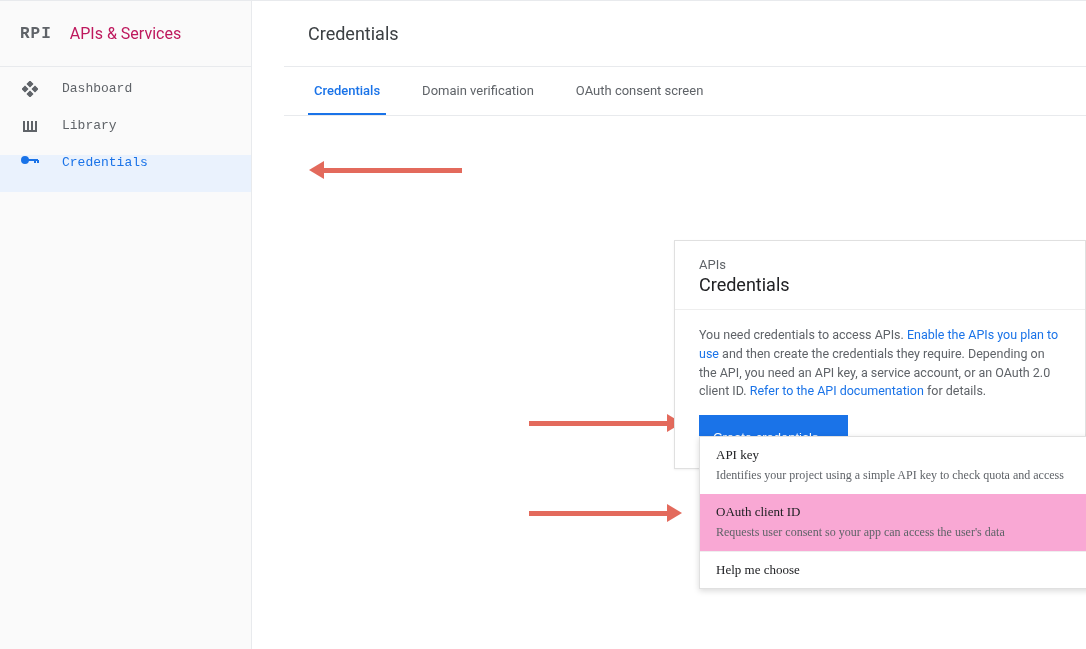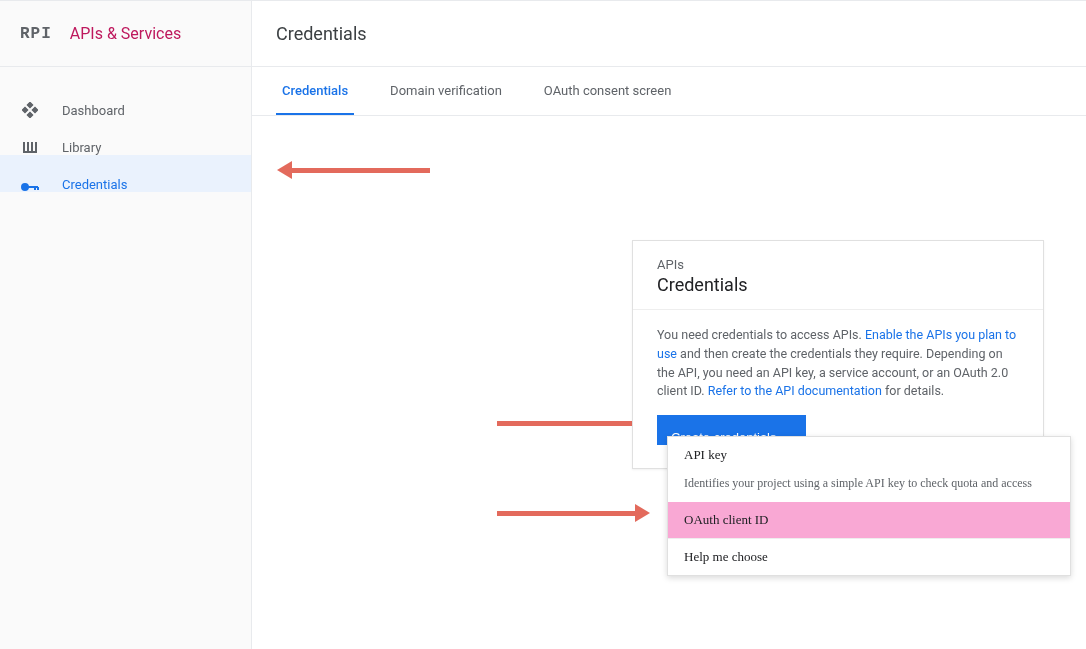--- a/index.html
+++ b/index.html
@@ -1,23 +1,23 @@
 <!DOCTYPE html>
 <html><head>
 <meta charset="utf-8">
 <style>
   * { box-sizing: border-box; }
   html, body { margin: 0; padding: 0; font-family: Roboto, "Helvetica Neue", Arial, sans-serif; color: #3c4043; background: #fff; }
-  .app { display: flex; width: 1086px; height: 649px; border-top: 1px solid #e8eaed; }
+  .app { display: flex; width: 1086px; height: 649px; border-top: 1px solid #e8eaed; gap: 32px; }
   .sidebar { width: 252px; background: #fafafa; border-right: 1px solid #e8eaed; }
   .sidebar-header { display: flex; align-items: center; height: 66px; padding: 0 20px; border-bottom: 1px solid #e8eaed; }
   .sidebar-logo { font-family: "Courier New", monospace; font-weight: bold; font-size: 16px; letter-spacing: 1px; color: #5f6368; margin-right: 18px; }
   .sidebar-title { font-size: 16px; color: #be185d; font-weight: 400; }
   .sidebar-items { padding-top: 14px; }
-  .sidebar-item { display: flex; align-items: flex-end; height: 37px; padding: 0 20px; font-size: 13px; color: #5f6368; cursor: pointer; }
+  .sidebar-item { display: flex; align-items: flex-start; height: 37px; padding: 0 20px; font-size: 13px; color: #5f6368; cursor: pointer; font-family: Liberation Mono, monospace; }
   .sidebar-item.active { background: #eaf2fd; color: #1a73e8; }
   .sidebar-item .icon { width: 20px; display: flex; align-items: center; justify-content: center; margin-right: 22px; }
   .sidebar-item.active .icon svg { fill: #1a73e8; stroke: #1a73e8; }
   .sidebar-item .icon svg { fill: #5f6368; stroke: #5f6368; }
 
   .main { flex: 1; position: relative; }
   .main-header { height: 66px; display: flex; align-items: center; padding: 0 24px; border-bottom: 1px solid #e8eaed; }
   .page-title { font-size: 18px; color: #3c4043; font-weight: 400; }
 
   .tabs { display: flex; padding: 0 24px; border-bottom: 1px solid #e8eaed; }
@@ -39,21 +39,21 @@
   .card-body { padding: 16px 24px 20px 24px; font-size: 12.5px; line-height: 1.5; color: #5f6368; }
   .card-body a { color: #1a73e8; text-decoration: none; cursor: pointer; }
   .create-btn { display: inline-flex; align-items: flex-end; background: #1a73e8; color: #fff; font-size: 13px; padding: 0 10px 0 14px; height: 30px; border: none; cursor: pointer; margin-top: 14px; }
   .create-btn .caret { margin-left: 10px; font-size: 10px; }
 
   .dropdown { position: absolute; width: 404px; background: #fff; border: 1px solid #e0e0e0; box-shadow: 0 2px 6px rgba(0,0,0,0.15); }
   .dd-item { padding: 10px 16px; cursor: pointer; font-family: Liberation Serif, serif; }
   .dd-item.highlight { background: #f9a8d4; }
   .dd-sep { border-top: 1px solid #eee; }
   .dd-title { font-size: 13px; color: #202124; }
-  .dd-desc { font-size: 12px; color: #5f6368; margin-top: 12px; line-height: 1.4; }
+  .dd-desc { font-size: 12px; color: #5f6368; margin-top: 4px; line-height: 1.4; }
 </style>
 </head>
 <body>
 
 <div class="app">
 
   <div class="sidebar">
     <div class="sidebar-header">
       <span class="sidebar-logo">RPI</span>
       <span class="sidebar-title">APIs &amp; Services</span>
@@ -115,21 +115,21 @@
       </div>
       <div class="arrow right" style="left:245px; top:298px;">
         <span class="shaft" style="width:138px;"></span>
           <span class="head"></span>
       </div>
       <div class="arrow right" style="left:245px; top:388px;">
         <span class="shaft" style="width:138px;"></span>
           <span class="head"></span>
       </div>
 
-      <div class="card" style="left:380px; top:124px;">
+      <div class="card" style="left:390px; top:124px;">
         <div class="card-head">
           <div class="card-kicker">APIs</div>
           <div class="card-title">Credentials</div>
         </div>
         <div class="card-body">
           <span>You need credentials to access APIs. </span><a>Enable the APIs you plan to use</a><span> and then create the credentials they require. Depending on the API, you need an API key, a service account, or an OAuth 2.0 client ID. </span><a>Refer to the API documentation</a><span> for details.</span>
           <div>
             <button class="create-btn">
               <span>Create credentials</span>
               <span class="caret">▼</span>
@@ -138,20 +138,21 @@
         </div>
       </div>
 
       <div class="dropdown" style="left:415px; top:320px;">
         <div class="dd-item">
           <div class="dd-title">API key</div>
           <div class="dd-desc">Identifies your project using a simple API key to check quota and access</div>
         </div>
         <div class="dd-item highlight">
           <div class="dd-title">OAuth client ID</div>
+          <div class="dd-desc">Requests user consent so your app can access the user's data</div>
         </div>
         <div class="dd-item dd-sep">
           <div class="dd-title">Help me choose</div>
 
         </div>
       </div>
 
     </div>
   </div>
 </div>

